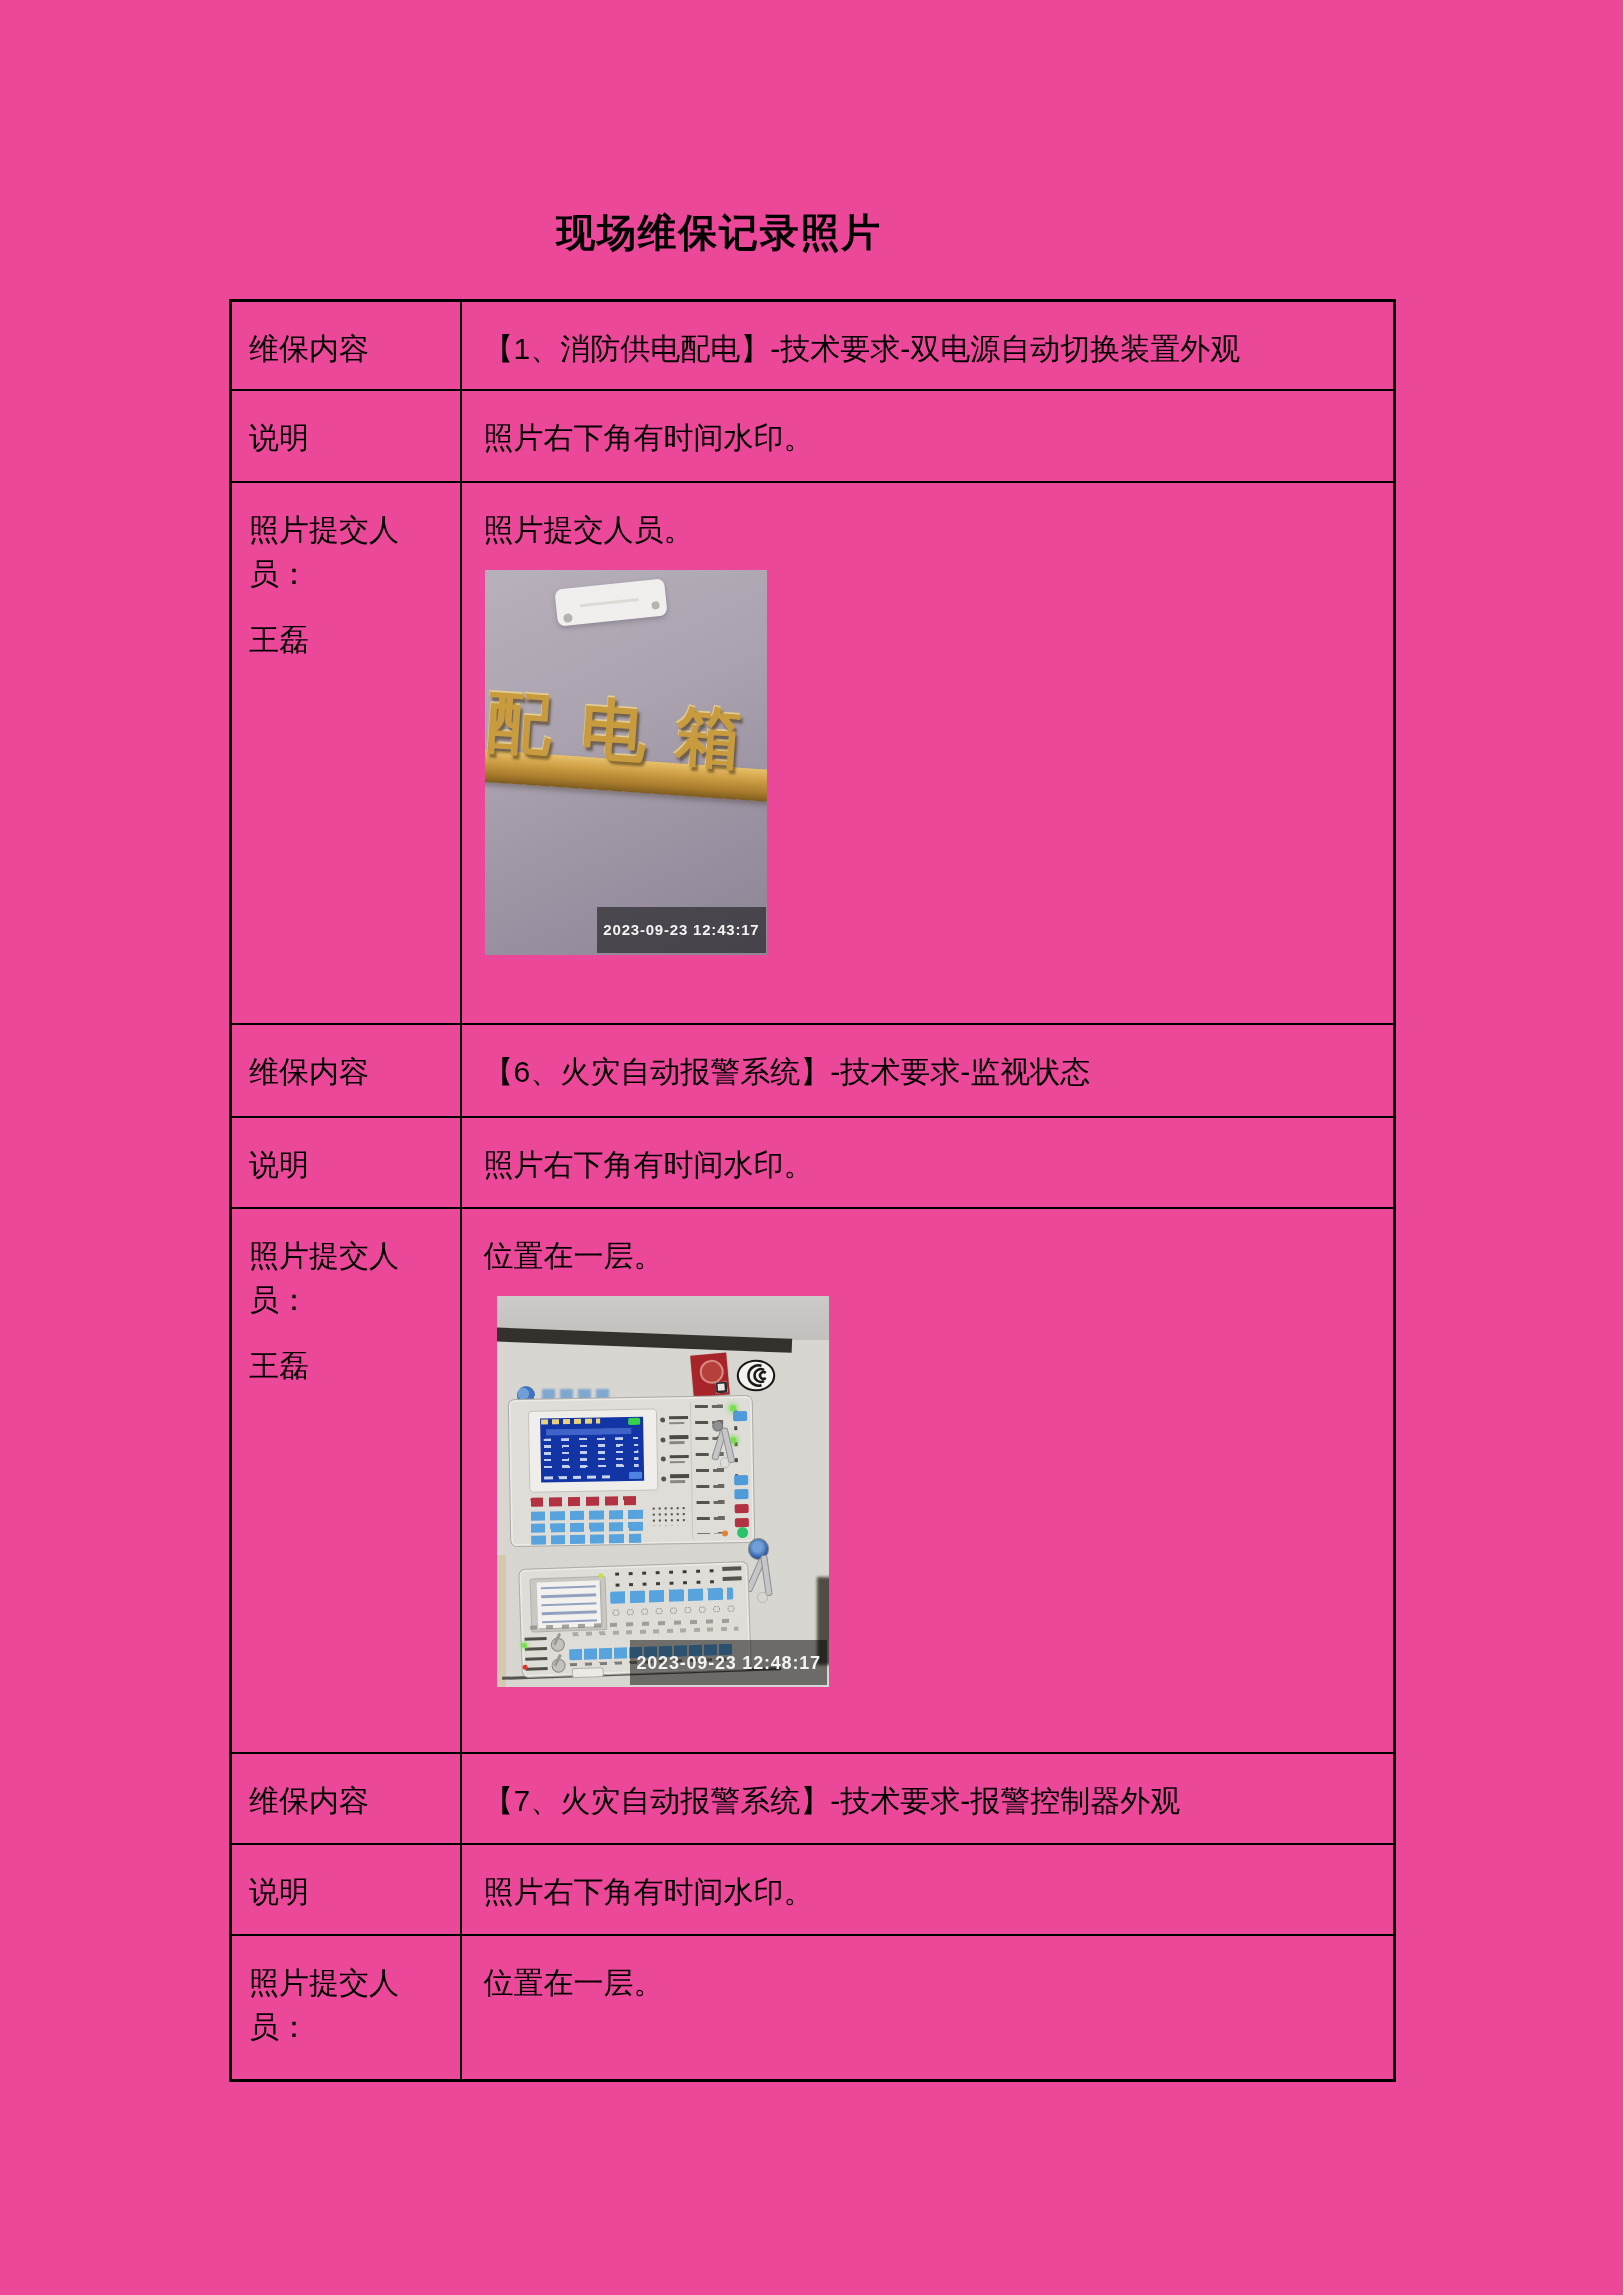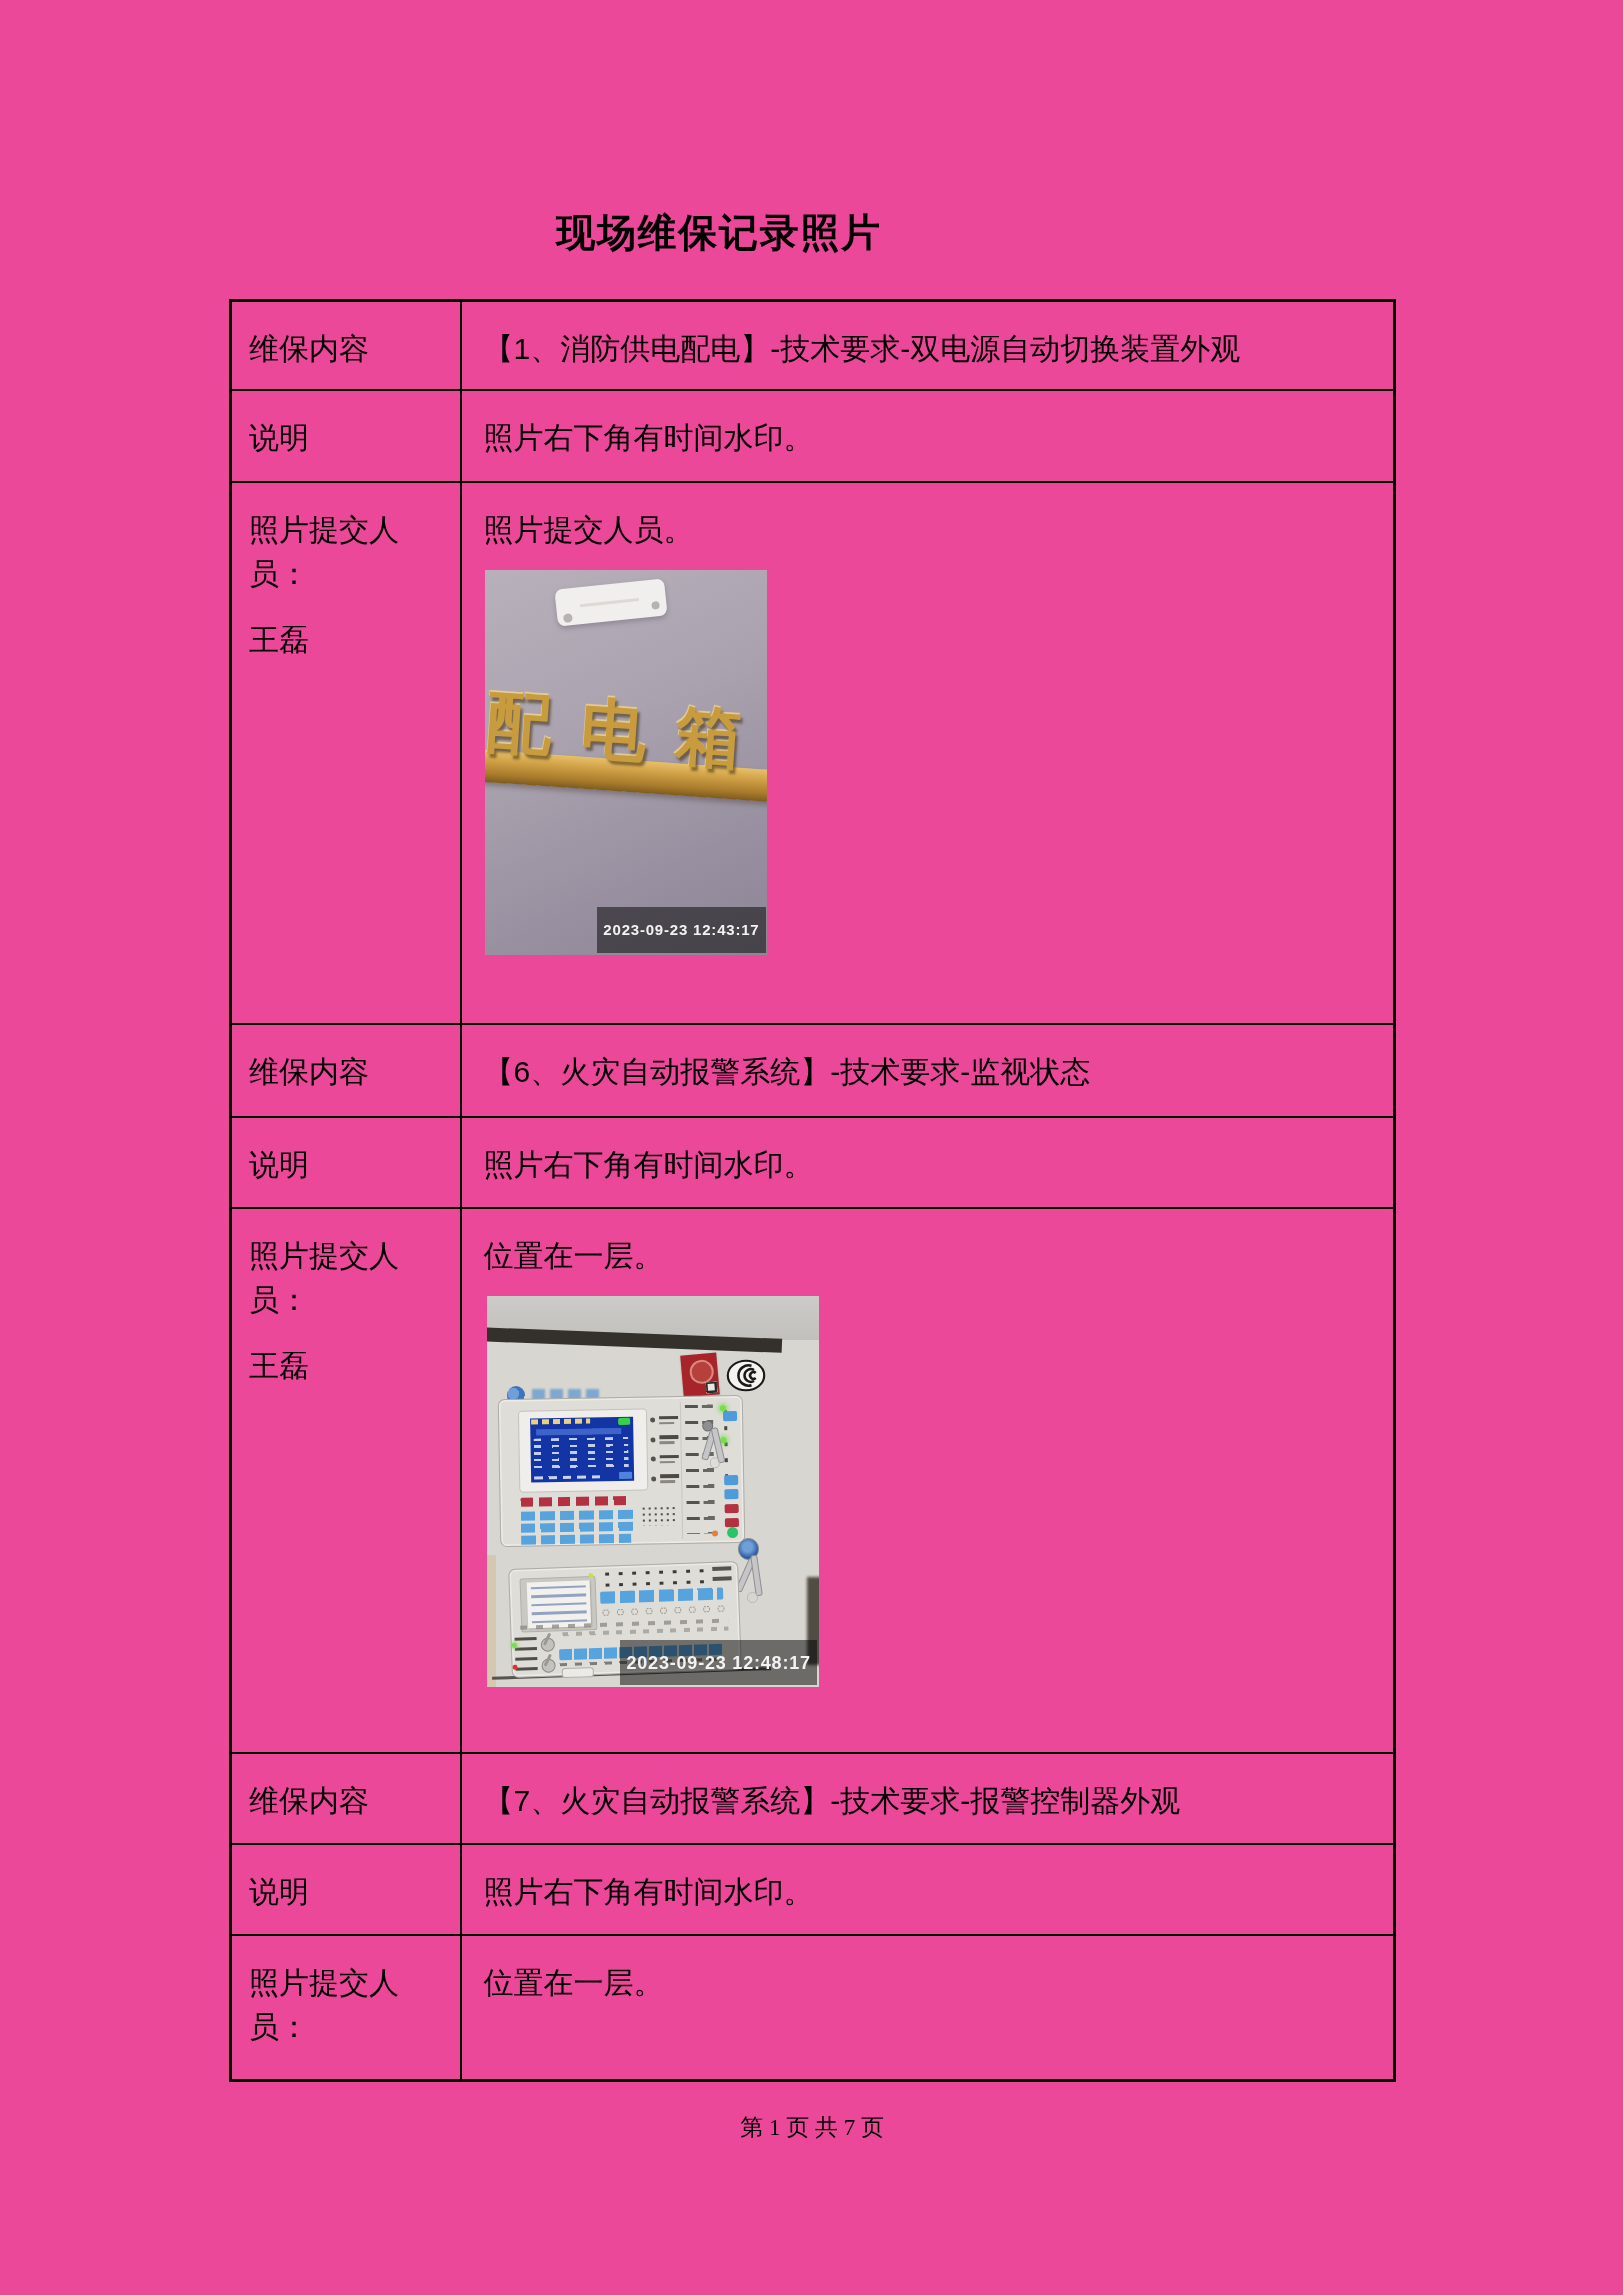--- a/index.html
+++ b/index.html
@@ -41,21 +41,21 @@
   .p1-tilt{position:absolute;left:-15px;top:125px;width:321px;transform:rotate(4deg);}
   .p1-sign{font-size:66px;font-weight:bold;letter-spacing:29px;white-space:nowrap;padding-left:15px;
     color:#c89b3e;line-height:73px;
     text-shadow:2.5px 3.4px 2.5px rgba(61,42,8,.55),-0.8px -1.7px 0.8px rgba(244,217,140,.8);}
   .p1-band{margin-top:-8.5px;height:32px;
     background:linear-gradient(180deg,#e7c06a 0%,#cf9f45 35%,#a87b2c 75%,#7d5b1f 100%);
     box-shadow:0 3.4px 5px rgba(60,50,40,.35);}
   .ts1{right:1.7px;bottom:2.5px;font-size:15px;}
 
   
-  .photo2{width:332px;height:391px;margin-left:3px;background:#d8d6d0;}
+  .photo2{width:332px;height:391px;margin-left:13px;background:#d8d6d0;}
   .p2-wall{position:absolute;left:0;top:0;width:100%;height:44px;
     background:linear-gradient(180deg,#cdcbc7,#c2c0bc);}
   .p2-band{position:absolute;left:-8.5px;top:37px;width:304px;height:14.4px;background:#34312c;transform:rotate(2.2deg);}
   .p2-beige{position:absolute;left:0;top:259px;width:9.3px;height:132px;background:#d5c8b1;}
   .p2-darkblob{position:absolute;right:-3.4px;top:281px;width:15px;height:88px;background:#514d45;filter:blur(1.7px);}
   .p2-bottomline{position:absolute;left:5px;top:376px;width:279px;height:2.5px;background:#57544d;transform:rotate(-2deg);}
 
   .p2-logo-swoosh{position:absolute;left:20px;top:90px;width:18.6px;height:18.6px;border-radius:50%;
     background:radial-gradient(circle at 35% 40%,#6f9fd6 0 35%,#3f74bd 36% 70%,transparent 71%);}
   .p2-logo-text{position:absolute;left:45px;top:93px;width:71px;height:12.7px;filter:blur(0.8px);
@@ -384,16 +384,15 @@
           <div class="submitter-name"></div>
         </td>
         <td class="cnt">
           <div>位置在一层。</div>
         </td>
       </tr>
 
     </tbody>
   </table>
 
-  <div class="page-footer">第 1 页 共 7 页</div>
 
 </div>
 
 
 </body></html>

